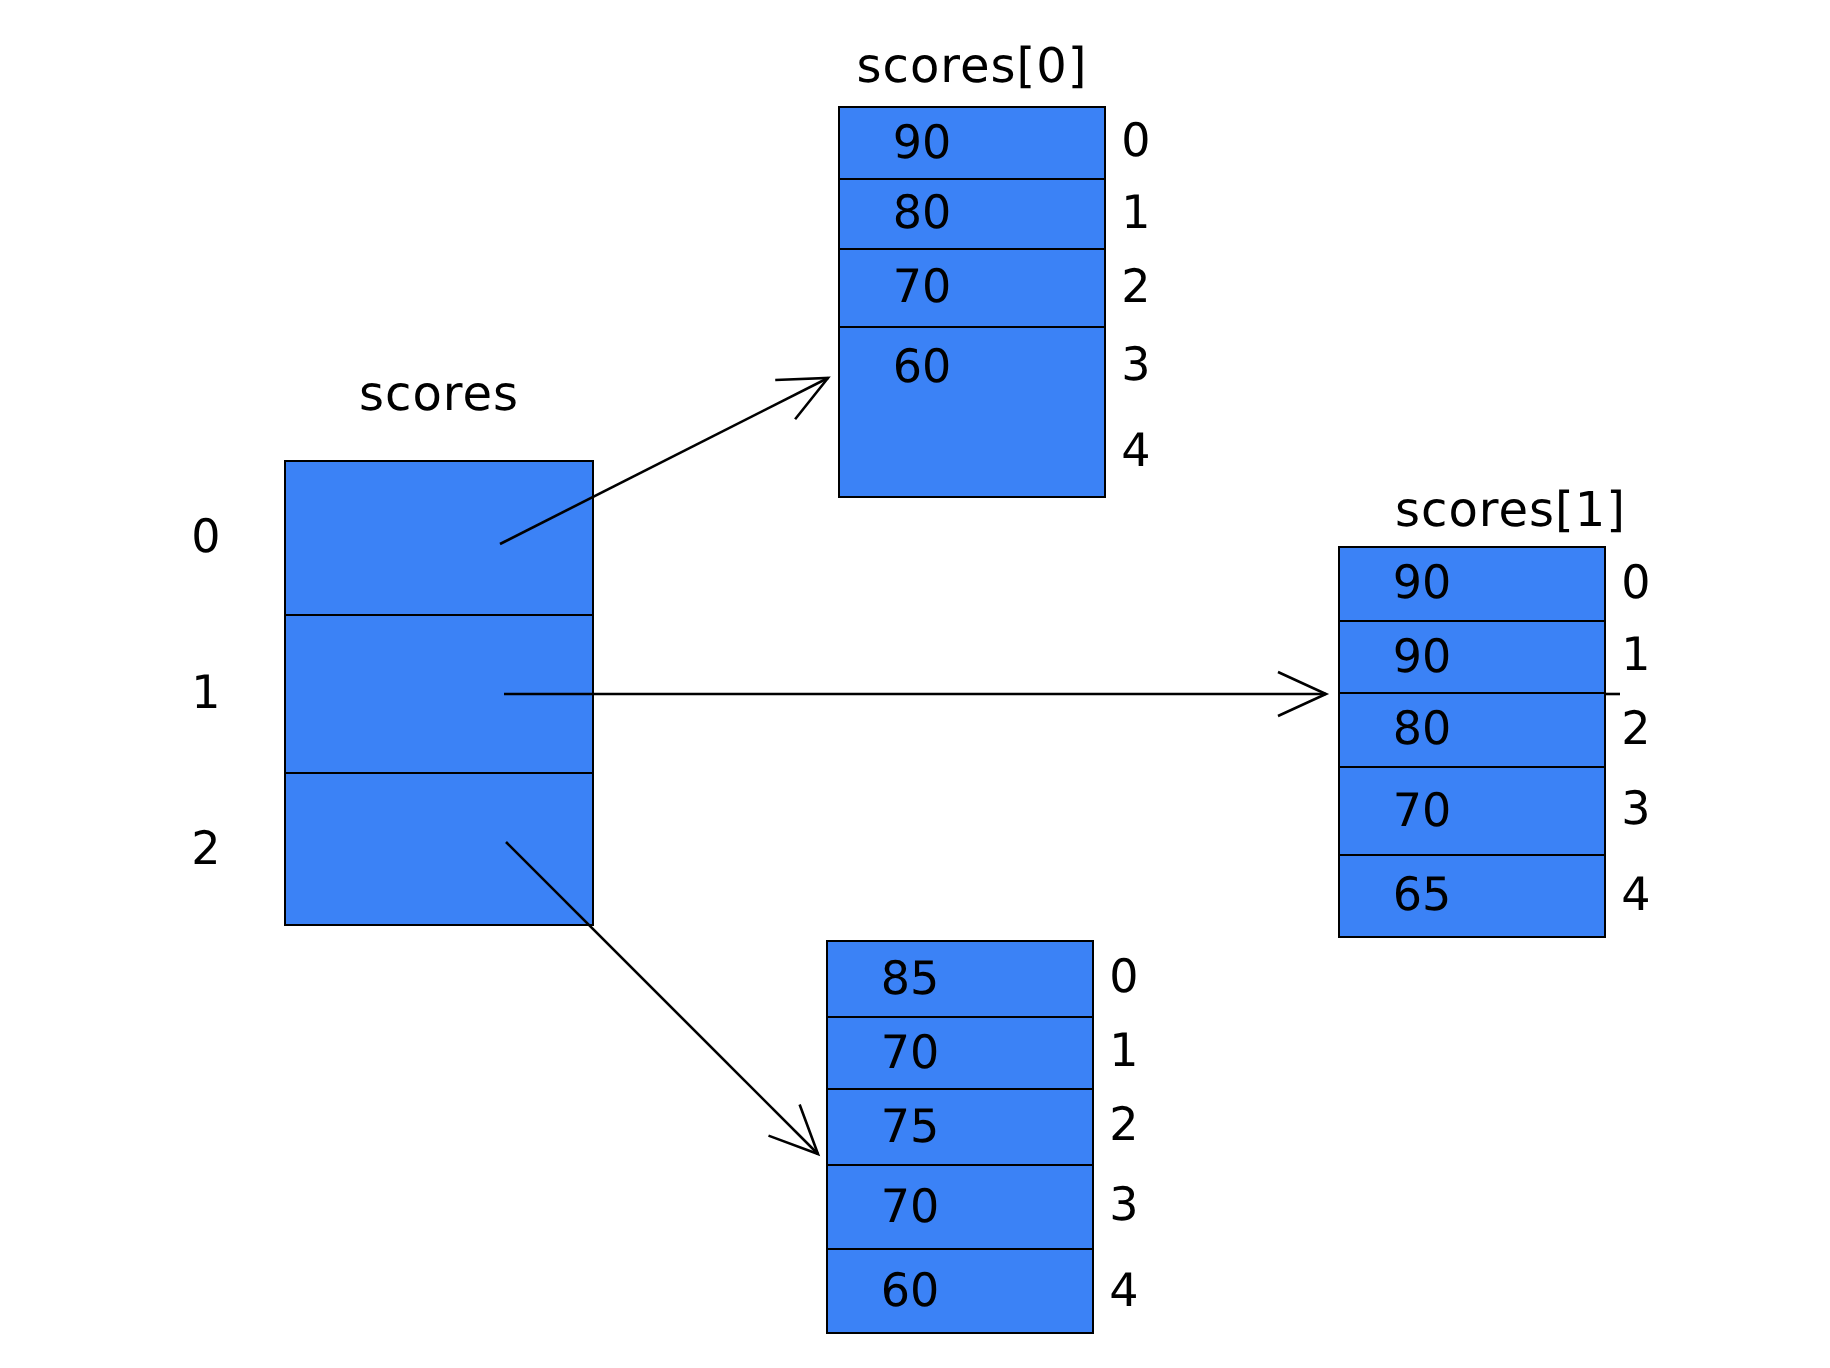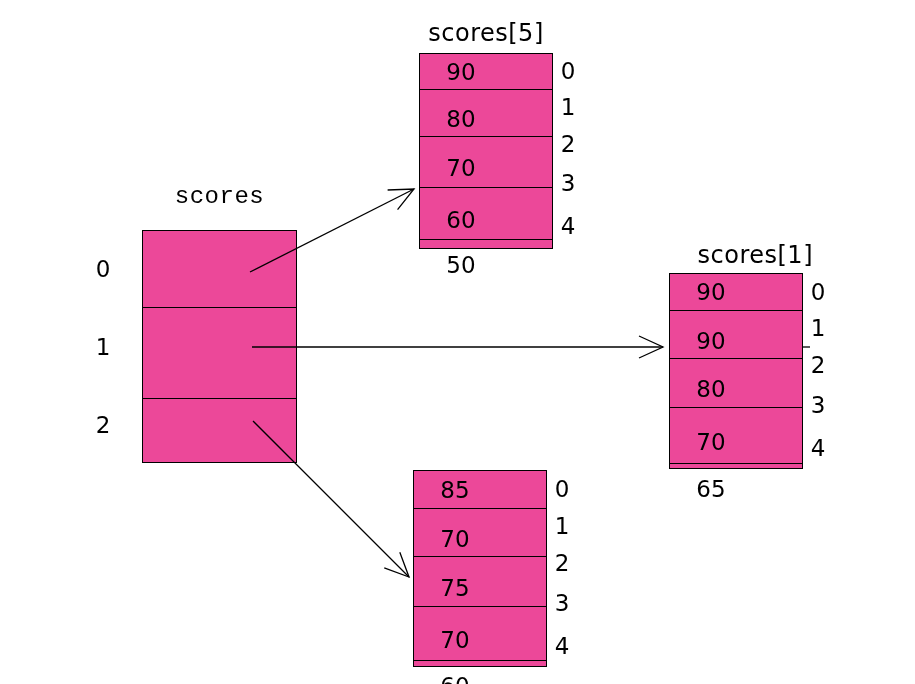--- a/index.html
+++ b/index.html
@@ -9,21 +9,21 @@
     font-family:"DejaVu Sans","Liberation Sans",sans-serif;
     color:#000000;
   }
   .canvas { position:relative; width:915px; height:684px; background:#ffffff; overflow:hidden; }
 
   .title {
     position:absolute; text-align:center; font-size:24px;
     letter-spacing:0.5px; white-space:nowrap; color:#000;
   }
   .box {
-    position:absolute; display:grid; border:1px solid #000; background:#ec4899;gap:12px;
+    position:absolute; display:grid; border:1px solid #000; background:#3b82f6;
   }
   .cell {
     border-bottom:1px solid #000;
     display:flex; align-items:center; justify-content:center;
     font-size:23px;
   }
   .cell:last-child { border-bottom:0; }
   .valcell { padding-right:50px; }  
   .idx { position:absolute; display:grid; }
   .idx > div { display:flex; align-items:center; justify-content:center; font-size:23px; }
@@ -46,42 +46,41 @@
       <marker id="ah" viewBox="0 0 28 26" refX="26" refY="13" markerWidth="28" markerHeight="26" markerUnits="userSpaceOnUse" orient="auto">
         <path d="M 2 2 L 26 13 L 2 24" fill="none" stroke="#000" stroke-width="1.3"></path>
       </marker>
     </defs>
     <line x1="250" y1="272" x2="414" y2="189" marker-end="url(#ah)"></line>
     <line x1="252" y1="347" x2="663" y2="347" marker-end="url(#ah)"></line>
     <line x1="803" y1="347" x2="810" y2="347"></line>
     <line x1="253" y1="421" x2="409" y2="577" marker-end="url(#ah)"></line>
   </svg>
 
-  <div class="title" style="left:142px; top:183px; width:155px;font-family:Liberation Mono, monospace;">scores</div>
+  <div class="title" style="left:142px; top:183px; width:155px;">scores</div>
 
   <div class="idx rows-ptr" style="left:88px; top:230px; width:30px; height:233px;">
     <div>0</div>
     <div>1</div>
     <div>2</div>
   </div>
 
   <div class="box rows-ptr" style="left:142px; top:230px; width:155px; height:233px;">
     <div class="cell"></div>
     <div class="cell"></div>
     <div class="cell"></div>
   </div>
 
-  <div class="title" style="left:409px; top:19px; width:154px;">scores[5]</div>
+  <div class="title" style="left:409px; top:19px; width:154px;">scores[0]</div>
 
   <div class="box rows-t0" style="left:419px; top:53px; width:134px; height:196px;">
     <div class="cell valcell">90</div>
     <div class="cell valcell">80</div>
     <div class="cell valcell">70</div>
     <div class="cell valcell">60</div>
-    <div class="cell valcell">50</div>
   </div>
 
   <div class="idx rows-t0" style="left:556px; top:53px; width:24px; height:196px;">
     <div>0</div>
     <div>1</div>
     <div>2</div>
     <div>3</div>
     <div>4</div>
   </div>
 

